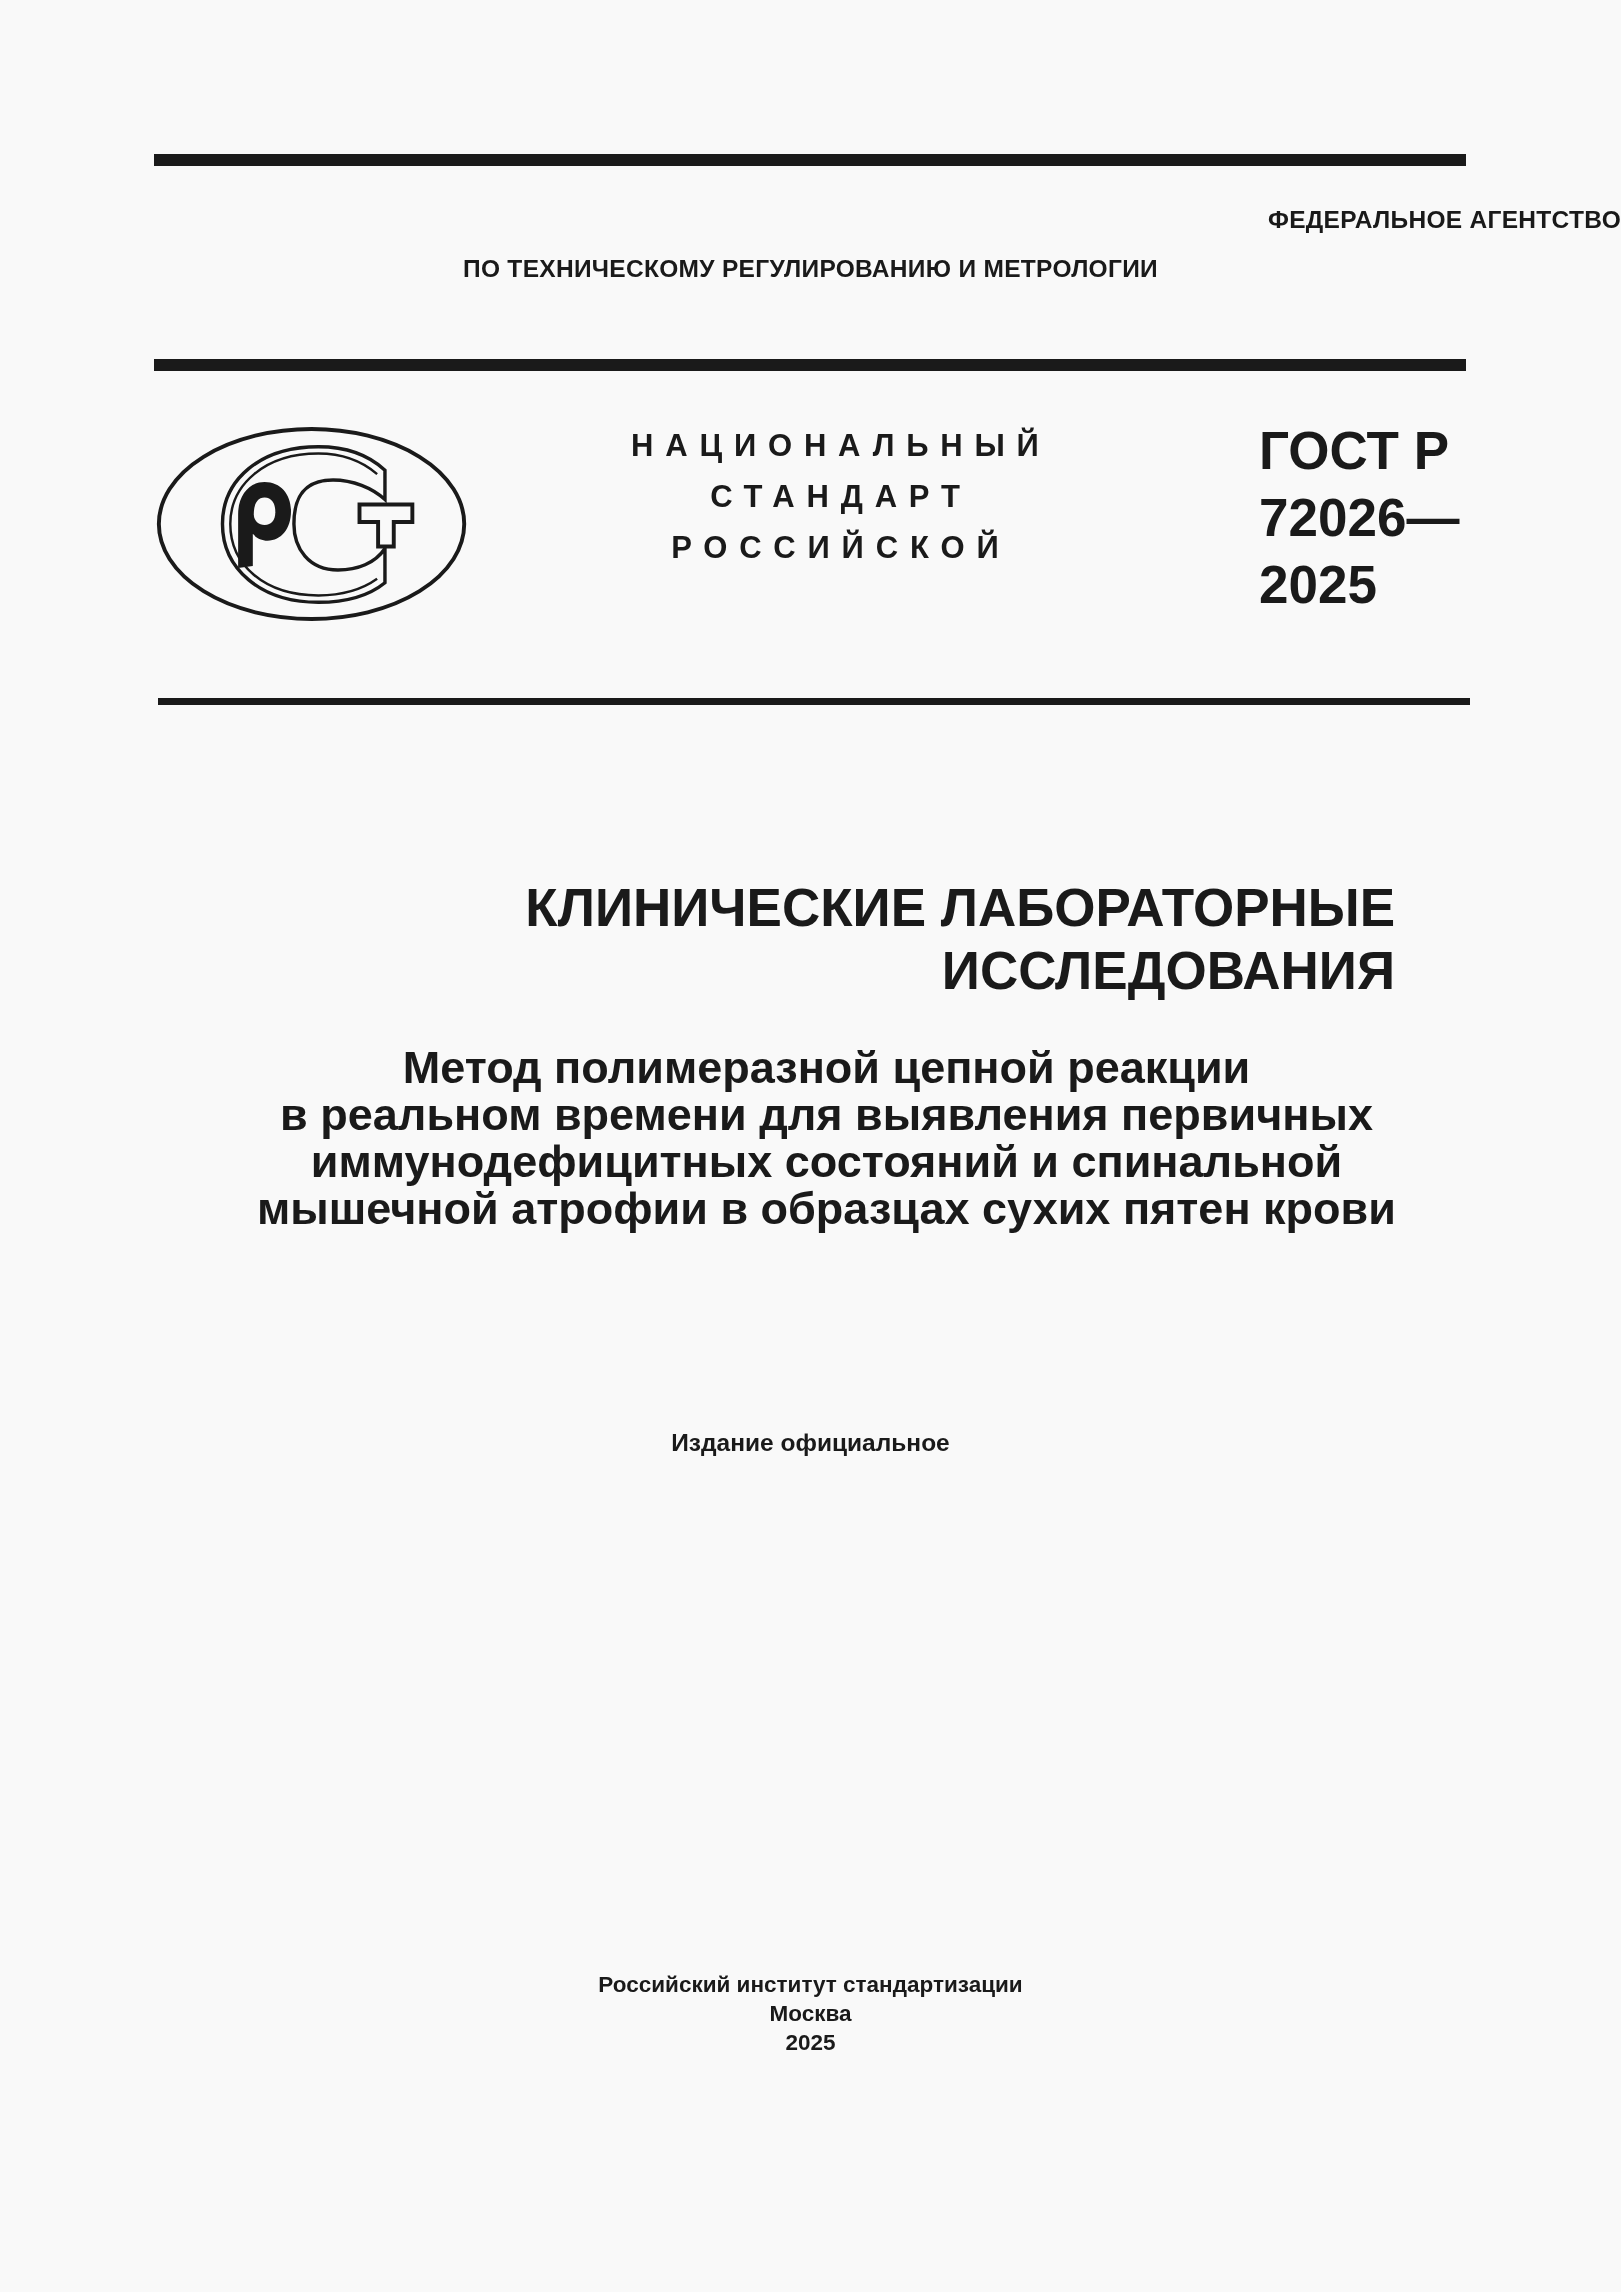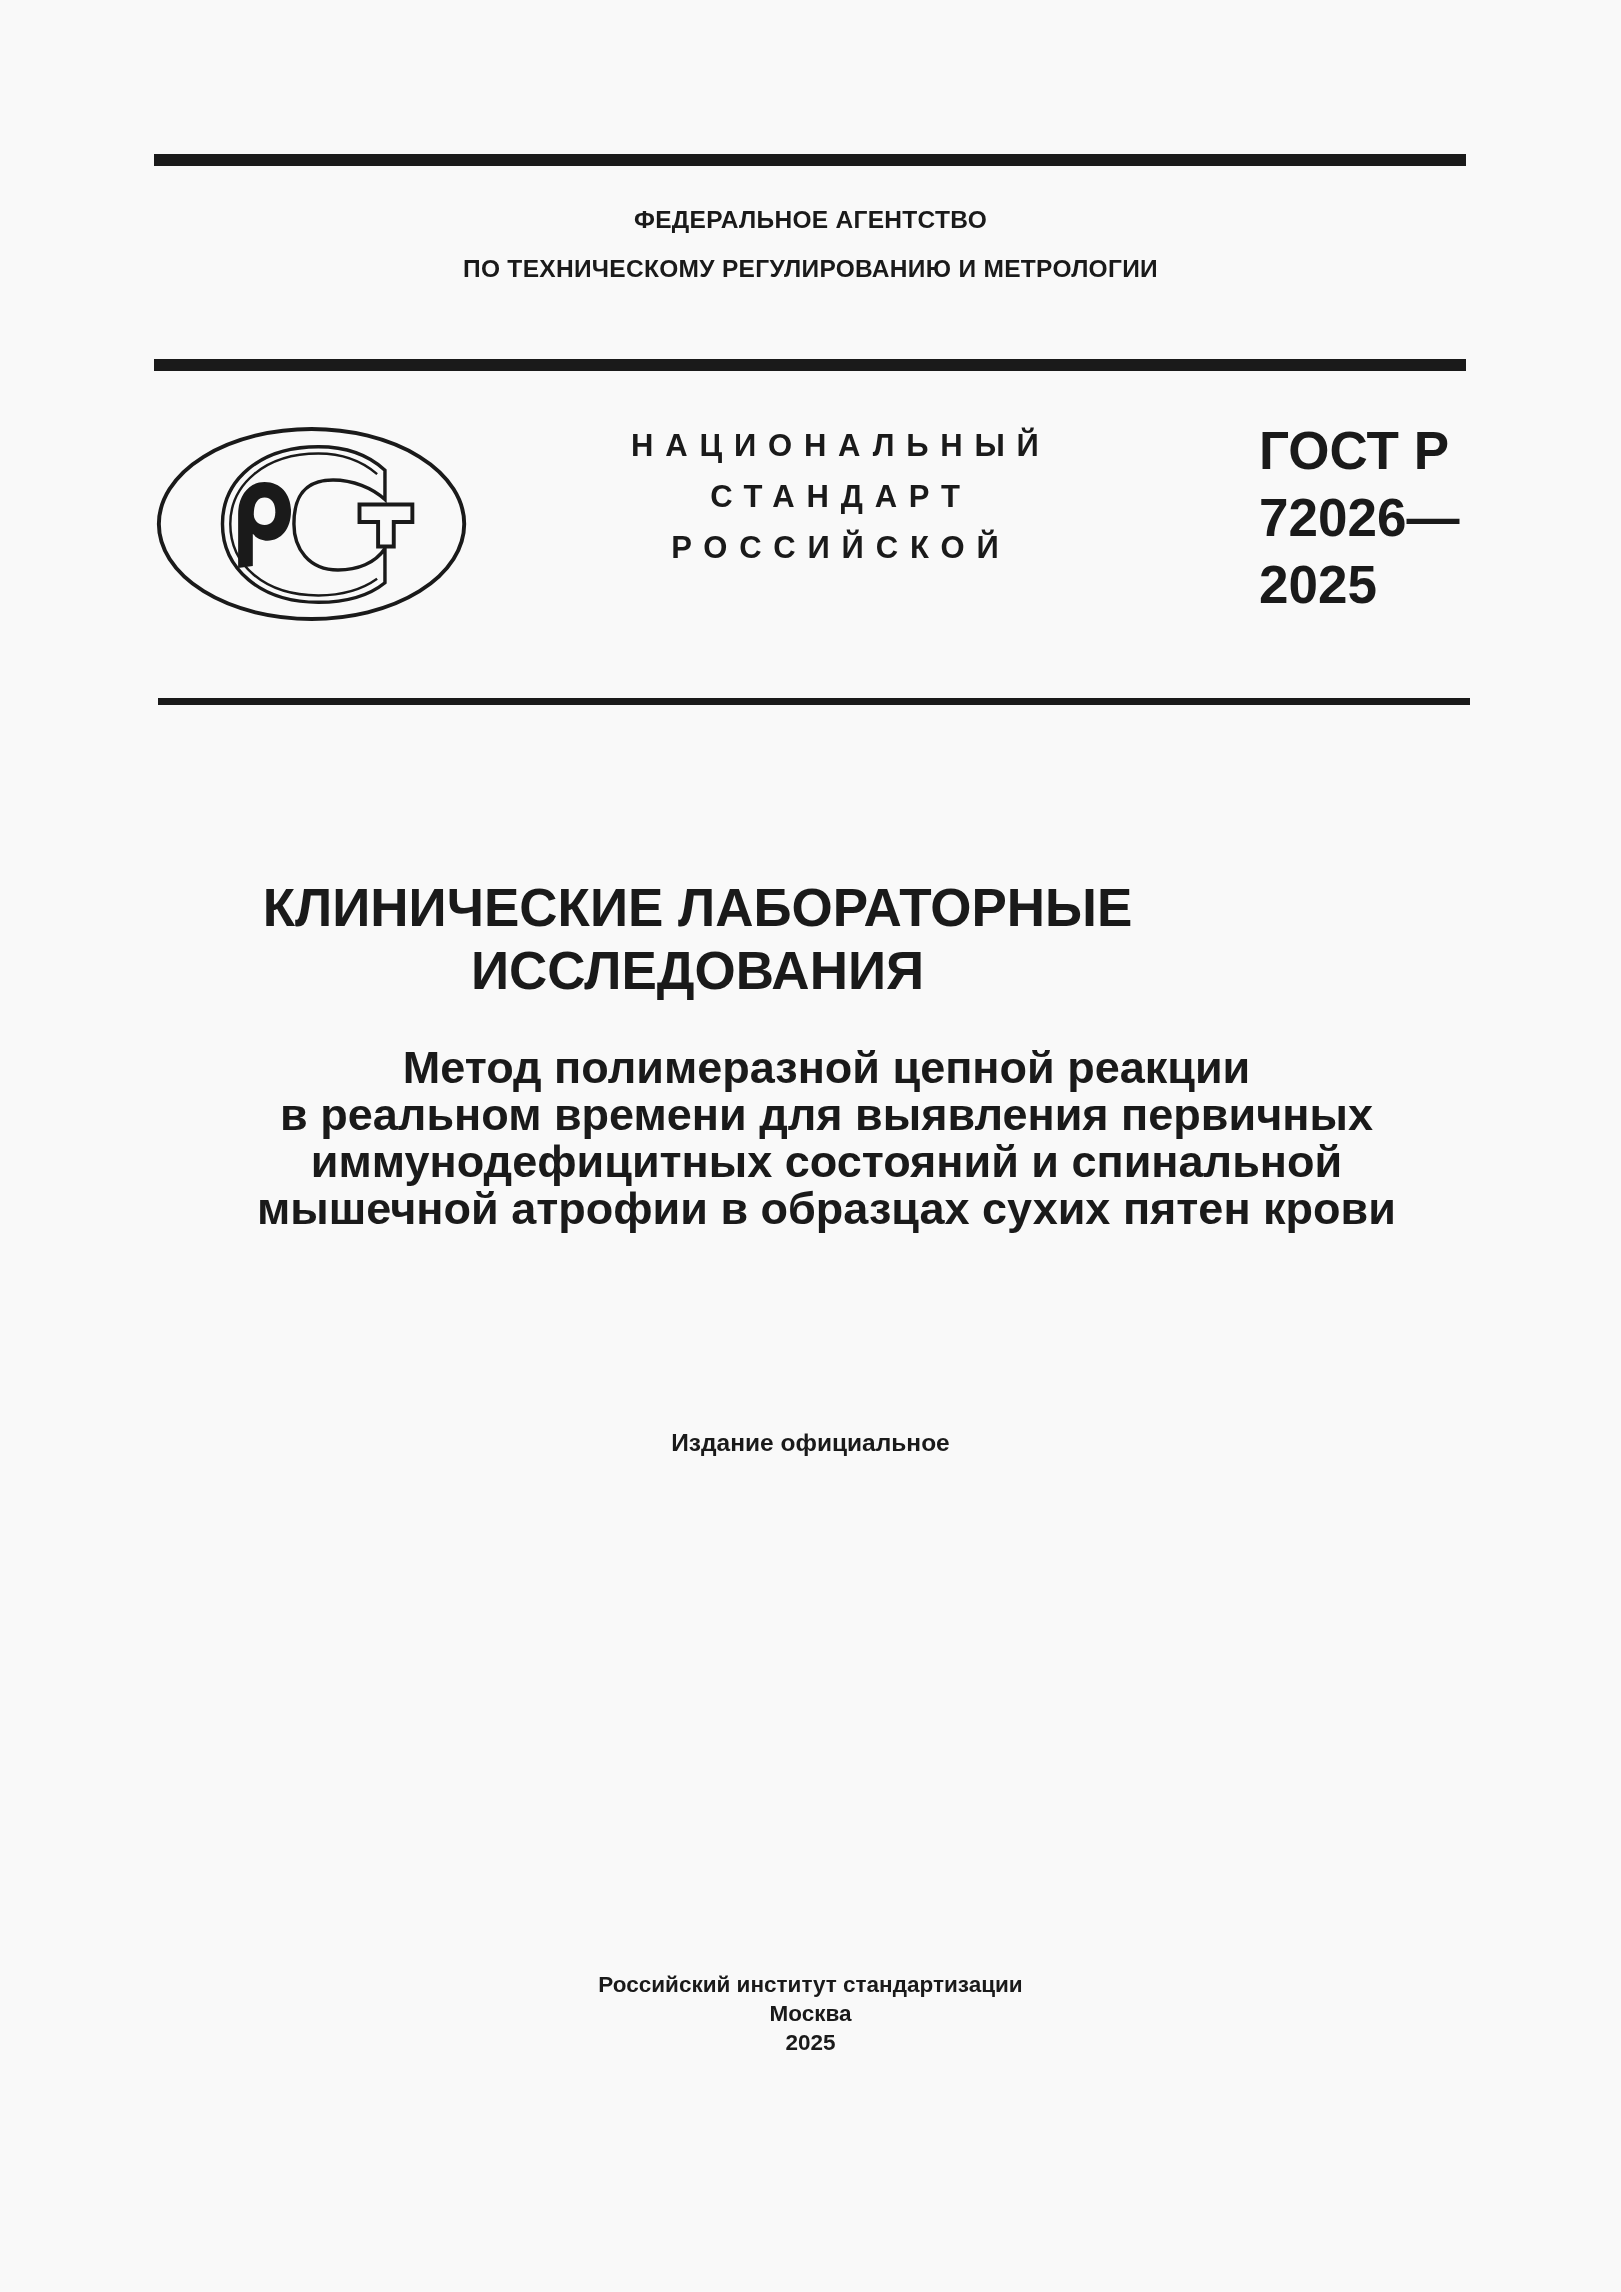--- a/index.html
+++ b/index.html
@@ -13,40 +13,40 @@
   }
   .rule { position: absolute; background: #1a1a1a; }
   .rule-top { left: 154px; width: 1312px; top: 154px; height: 11.8px; }
   .rule-mid { left: 154px; width: 1312px; top: 359px; height: 11.8px; }
   .rule-bot { left: 158px; width: 1312px; top: 698px; height: 6.9px; }
 
   .agency {
     position: absolute; left: 0; width: 1621px; text-align: center;
     font-weight: bold; font-size: 24.5px; letter-spacing: 0.3px;
   }
-  .agency-1 { top: 206px; }
+  .agency-1 { top: 206px; text-align: right; }
   .agency-2 { top: 255px; }
 
   .logo { position: absolute; left: 152px; top: 421px; width: 323px; height: 206px; }
 
   .national {
     position: absolute; left: 617px; width: 436px; top: 420px;
     text-align: center; font-weight: bold; font-size: 31px;
     letter-spacing: 11.8px; line-height: 51px;
   }
   .national div { padding-left: 11.8px; }
 
   .gost {
     position: absolute; left: 1259px; top: 417px;
     font-weight: bold; font-size: 53px; line-height: 67px;
   }
 
   .title {
     position: absolute; left: 0; width: 1395px; top: 876px;
-    text-align: center; font-weight: bold; font-size: 53px; line-height: 63px;
+    text-align: right; font-weight: bold; font-size: 53px; line-height: 63px;
   }
   .subtitle {
     position: absolute; left: 0; width: 1621px; top: 1044px;
     text-align: center; font-weight: bold; font-size: 45px; line-height: 47px; padding-left: 16px;
   }
   .edition {
     position: absolute; left: 0; width: 1621px; top: 1429px;
     text-align: center; font-weight: bold; font-size: 24.5px;
   }
   .imprint {

